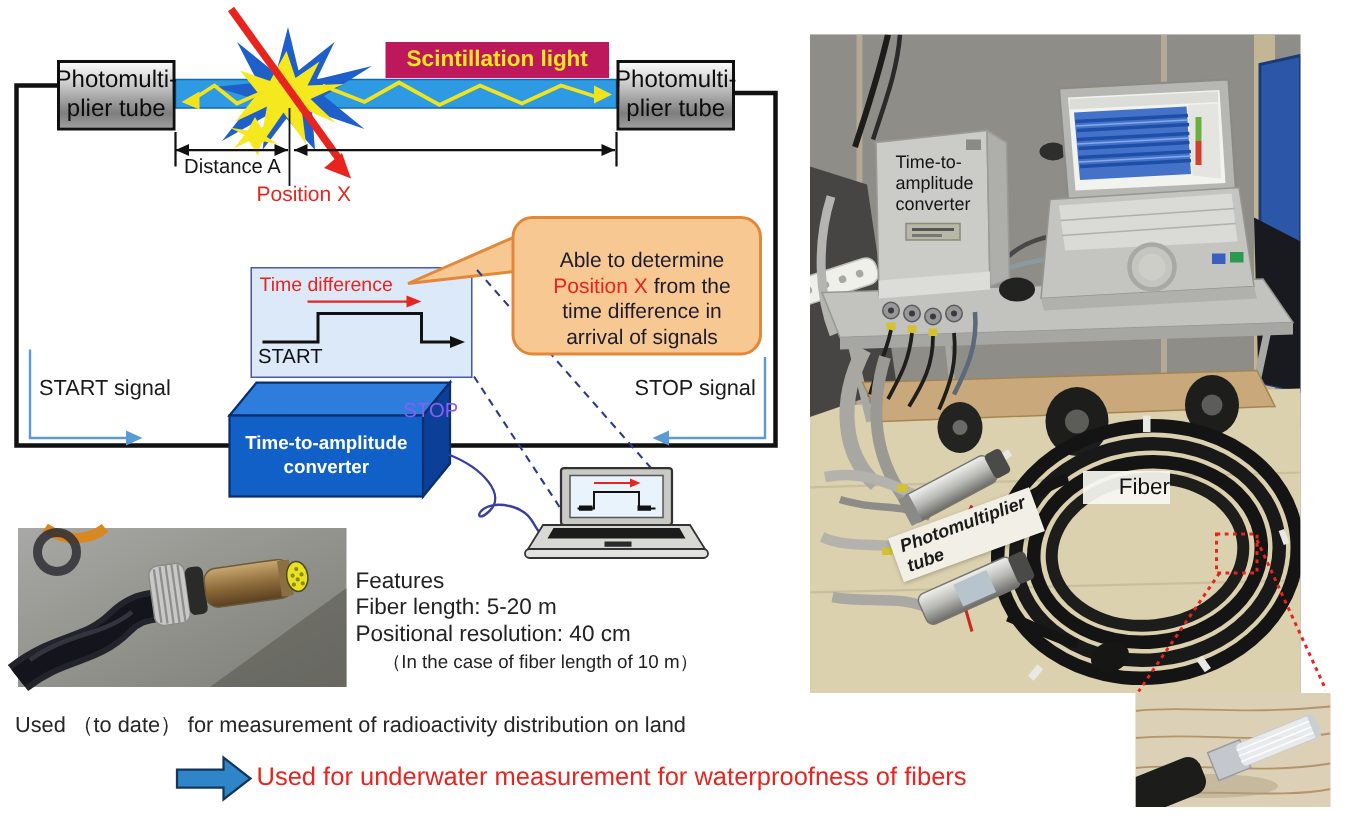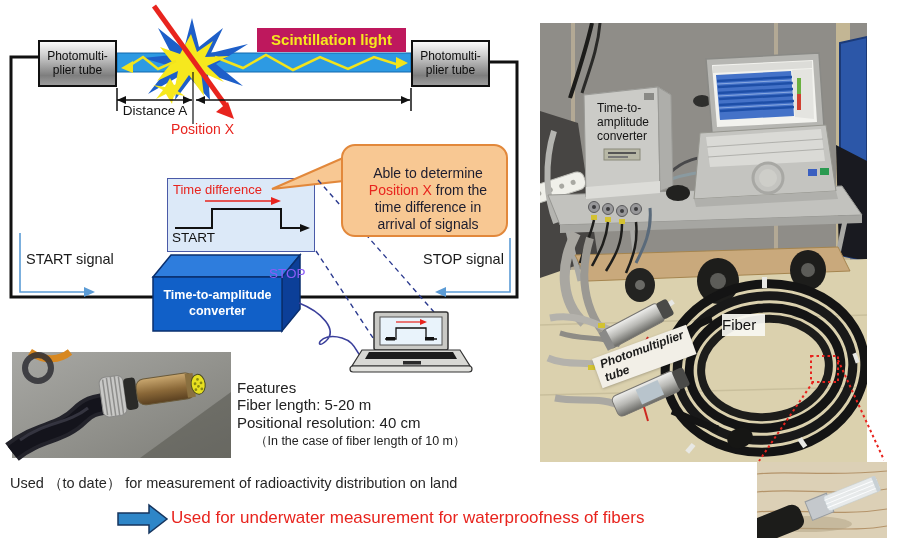--- a/index.html
+++ b/index.html
@@ -13,21 +13,21 @@
          font-family:"Liberation Sans",sans-serif;overflow:hidden;}
   .ab{position:absolute;}
   
   .photo{left:540px;top:23px;width:327px;height:439px;overflow:hidden;background:#8f8d88;}
   .inset{left:757px;top:462px;width:130px;height:76px;overflow:hidden;background:#dcd0b6;}
   .overlay{left:0;top:0;pointer-events:none;}
   
   .pmt{top:40px;width:79px;height:47px;border:2px solid #101010;box-sizing:border-box;
        background:linear-gradient(180deg,#fbfbfb 0%,#cfcfcf 30%,#7e7e7e 78%,#9d9d9d 100%);
        display:flex;flex-direction:column;align-items:center;justify-content:center;
-       font-size:12px;line-height:1.15;color:#0d0d0d;text-align:center;}
+       font-size:16px;line-height:1.15;color:#0d0d0d;text-align:center;}
   .pmt-left{left:38px;} .pmt-right{left:411px;}
   .scint-label{left:257px;top:28px;width:149px;height:24px;background:#be185d;
        color:var(--scint_yellow);font-weight:bold;font-size:15px;text-align:center;line-height:24px;}
   .distance{top:103px;text-align:center;font-size:13.5px;color:#141414;}
   .distance-a{left:117px;width:76px;} .distance-b{left:196px;width:215px;}
   .position-x{left:171px;top:121px;font-size:14px;color:var(--red_accent);}
   .timing-box{left:167px;top:178px;width:148px;height:74px;background:#dce9f8;border:1.5px solid #4a5aa8;box-sizing:border-box;}
   .timing-title{left:173px;top:182px;font-size:13px;color:var(--red_accent);}
   .timing-start{left:172px;top:230px;font-size:13.5px;color:#111;}
   .timing-stop{left:269px;top:230px;font-size:13.5px;color:#8b5cf6;margin-top:36px;}
@@ -38,22 +38,22 @@
   .sig-label{font-size:14.5px;color:#1a1a1a;}
   .start-signal{left:26px;top:251px;} .stop-signal{left:423px;top:251px;}
   .tac-text{left:153px;top:288px;width:129px;text-align:center;color:#ffffff;
        font-weight:bold;font-size:12.5px;line-height:1.25;}
   .features{left:237px;top:379px;font-size:15px;line-height:1.16;color:#222;}
   .features .note{font-size:12.5px;margin-left:18px;margin-top:3px;}
   .land-text{left:10px;top:474px;font-size:14.5px;color:#262626;}
   .underwater-text{left:171px;top:508px;font-size:17px;color:var(--red_accent);}
   
   .photo-tac-label{left:57px;top:78px;font-size:12px;line-height:1.18;color:#141414;}
-  .photo-fiber-label{left:182px;top:291px;width:43px;height:22px;background:rgba(248,247,242,.93);
-       font-size:15px;text-align:left;line-height:22px;color:#111;}
+  .photo-fiber-label{left:182px;top:291px;width:58px;height:22px;background:rgba(248,247,242,.93);
+       font-size:15px;text-align:right;line-height:22px;color:#111;}
   .photo-pmt-label{left:52px;top:336px;background:#f2efe7;padding:1px 6px;font-size:12px;
        font-style:italic;font-weight:bold;line-height:1.2;color:#1a1a1a;
        transform:rotate(-20deg);transform-origin:left top;box-shadow:0 1px 3px rgba(0,0,0,.25);}
 </style>
 </head>
 <body>
 
 <div class="stage">
 
   <div class="ab photo">

